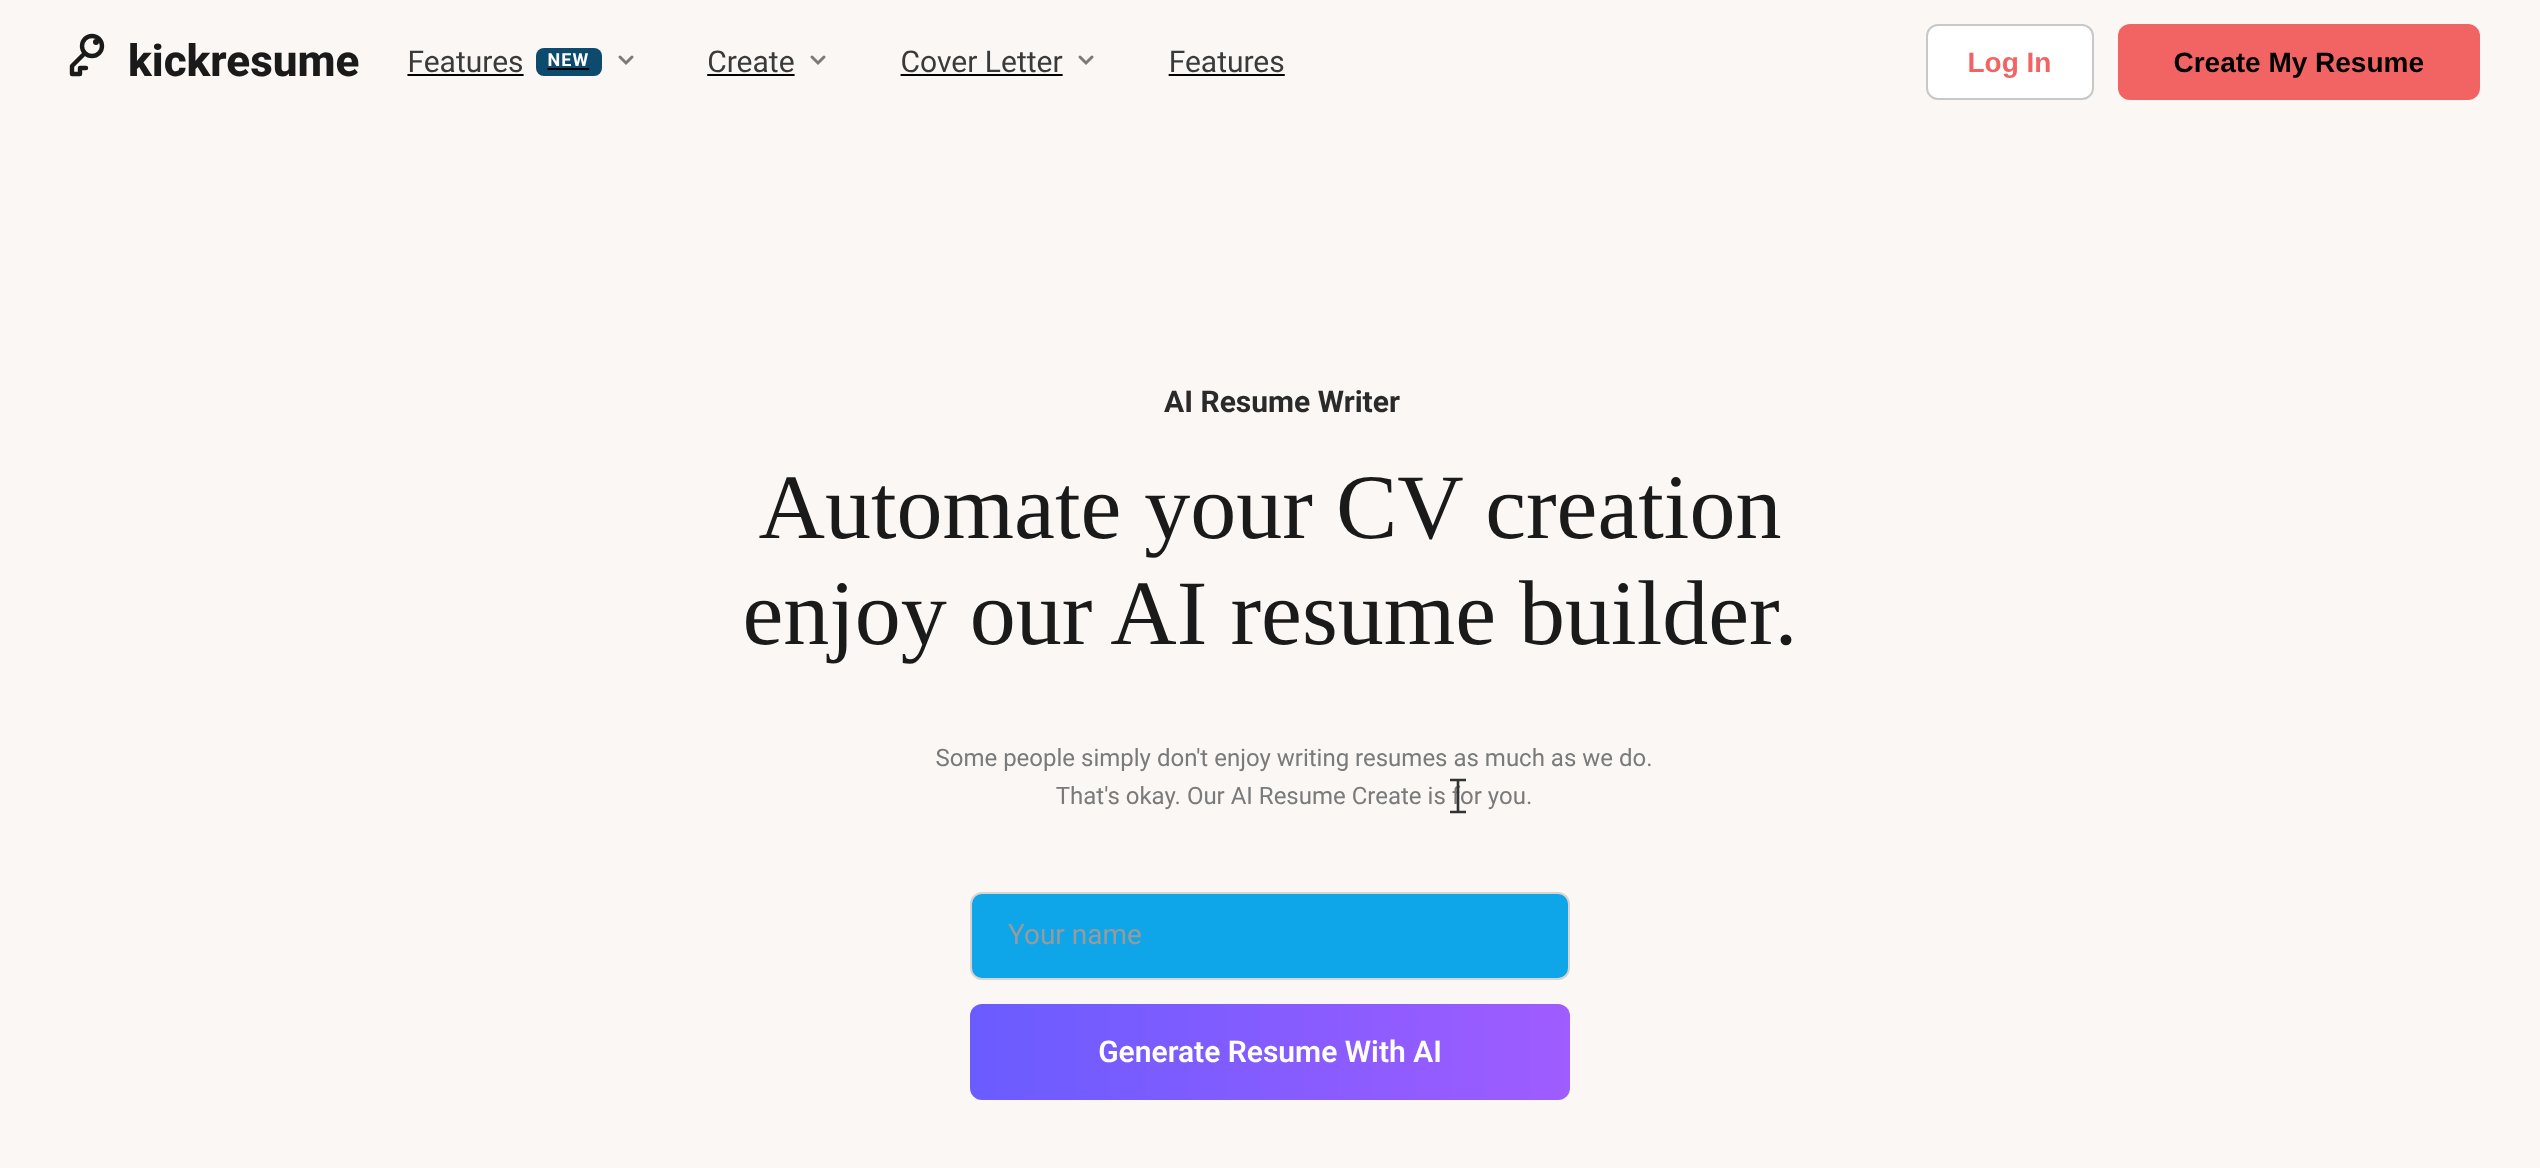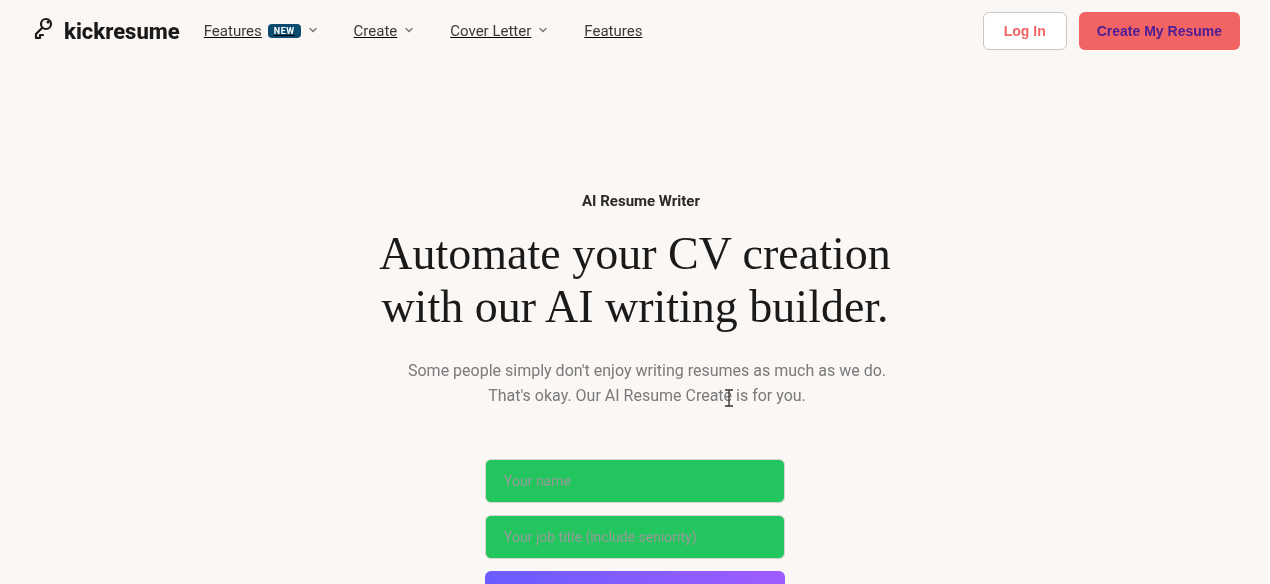--- a/index.html
+++ b/index.html
@@ -68,67 +68,67 @@
       color: #f26464;
       font-weight: 600;
       font-size: 14px;
       padding: 10px 20px;
       border-radius: 6px;
       cursor: pointer;
     }
     .btn-primary {
       border: none;
       background: #f26464;
-      color: #4c1d95;
+      color: #000000;
       font-weight: 600;
       font-size: 14px;
-      padding: 10px 18px;
+      padding: 10px 28px;
       border-radius: 6px;
       cursor: pointer;
     }
     .main {
       text-align: center;
       padding-top: 130px;
     }
     .eyebrow {
       font-size: 15px;
       font-weight: 700;
       color: #2a2a2a;
       margin-bottom: 18px;
       margin-left: 12px;
     }
     .headline {
       font-family: Georgia, 'Times New Roman', serif;
       font-size: 46px;
       font-weight: 500;
       line-height: 1.15;
       color: #1a1a1a;
-      margin-bottom: 24px;
+      margin-bottom: 36px;
     }
     .subhead {
-      font-size: 16px;
+      font-size: 12px;
       color: #7a7a7a;
       line-height: 1.6;
-      margin-bottom: 50px;
+      margin-bottom: 38px;
       padding-left: 24px;
     }
     .form {
       display: flex;
       flex-direction: column;
       align-items: center;
       gap: 12px;
     }
     .input-field {
       width: 300px;
       padding: 13px 18px;
       border: 1px solid #d8d4d0;
       border-radius: 6px;
       font-size: 14px;
       color: #444;
-      background: #22c55e;
+      background: #0ea5e9;
       font-family: inherit;
     }
     .input-field::placeholder {
       color: #9a9a9a;
     }
     .btn-generate {
       width: 300px;
       padding: 15px 18px;
       border: none;
       border-radius: 6px;
@@ -197,30 +197,29 @@
   <div class="header-actions">
     <button class="btn-login">Log In</button>
     <button class="btn-primary">Create My Resume</button>
   </div>
 </header>
 
 <main class="main">
   <div class="eyebrow">AI Resume Writer</div>
   <h1 class="headline">
     <span>Automate your CV creation</span><br>
-    <span>with our AI writing builder.</span>
+    <span>enjoy our AI resume builder.</span>
   </h1>
   <p class="subhead">
     <span>Some people simply don't enjoy writing resumes as much as we do.</span><br>
     <span>That's okay. Our AI Resume Create is for you.</span>
   </p>
 
   <div class="form">
     <input type="text" class="input-field" placeholder="Your name" style="">
-    <input type="text" class="input-field" placeholder="Your job title (include seniority)" style="">
     <button class="btn-generate">Generate Resume With AI</button>
   </div>
 </main>
 
 <div class="cursor-caret">
   <svg width="12" height="20" viewBox="0 0 12 20">
     <path d="M2 2 L6 2 L10 2 M6 2 L6 18 M2 18 L6 18 L10 18" stroke="#333" stroke-width="1.3" fill="none"></path>
   </svg>
 </div>
 

